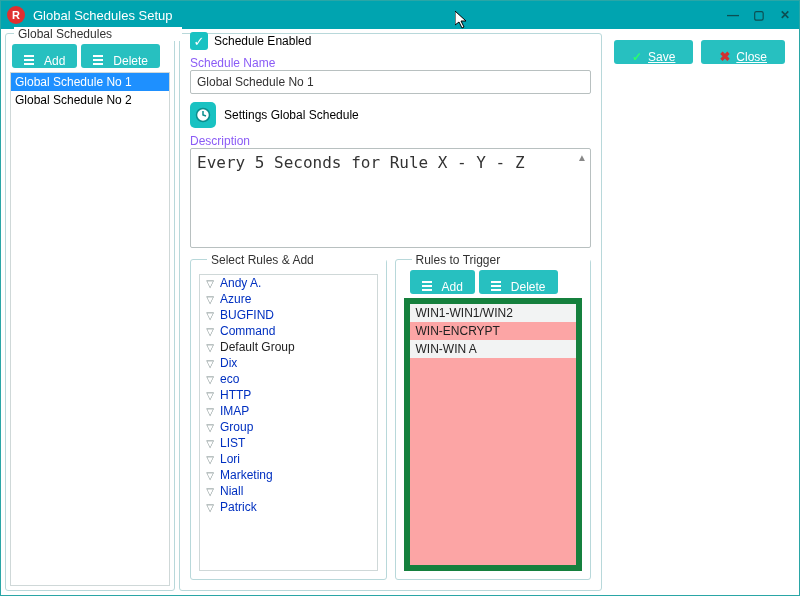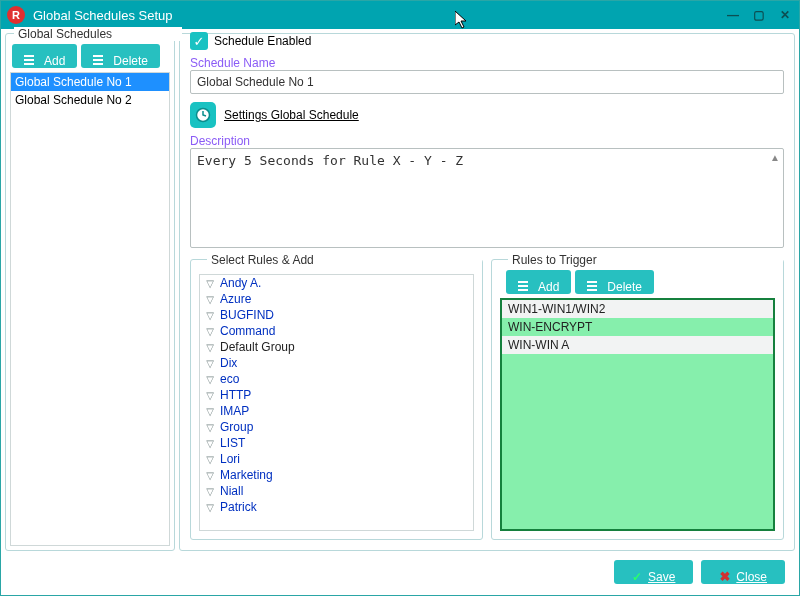--- a/index.html
+++ b/index.html
@@ -3,49 +3,49 @@
 <meta charset="utf-8">
 <style>
   * { box-sizing: border-box; }
   html, body { margin: 0; padding: 0; font-family: "Segoe UI", Tahoma, sans-serif; font-size: 12px; }
   .app { width: 800px; height: 596px; background: #fff; border: 1px solid #2aa6a6; position: relative; display: flex; flex-direction: column; }
   .titlebar { height: 28px; background: #00a4b0; color: #fff; display: flex; align-items: center; padding: 0 6px; }
   .logo { width: 18px; height: 18px; background:#e03030; border-radius:50%; display:flex; align-items:center; justify-content:center; color:#fff; font-weight:bold; font-size:11px; margin-right:8px;}
   .title { font-weight: normal; font-size: 13px; flex:1; }
   .winbtns { display:flex; gap:10px; }
   .winbtn { width:16px; height:16px; color:#0c4f52; display:flex; align-items:center; justify-content:center; cursor:pointer; font-weight:bold; }
-  .client { flex:1; padding:4px; display:flex; flex-direction:column; gap:2px; background:#fff; }
+  .client { flex:1; padding:4px; display:flex; flex-direction:row; gap:2px; background:#fff; }
   .upper { flex:1; display:flex; gap:4px; }
   .panel-left { width:170px; border:1px solid #b8d8da; border-radius:3px; display:flex; flex-direction:column; }
   .panel-left .grouplabel, .panel-right .grouplabel, .sub-group .grouplabel { position:relative; top:-7px; left:8px; background:#fff; padding:0 4px; display:inline-block; color:#333;}
   .panel-left .toolbar, .rtt-toolbar { display:flex; gap:4px; padding:0 6px 4px 6px; margin-top:-4px;}
   .btn { height:24px; border:none; border-radius:3px; display:inline-flex; align-items:flex-end; gap:6px; padding:0 12px; cursor:pointer; color:#fff; font-size:12px; }
   .btn-teal { background:#27c0c0; }
   .iconbox { width:14px; height:14px; display:inline-flex; align-items:center; justify-content:center;}
   .schedule-list { flex:1; margin:0 4px 4px 4px; border:1px solid #cfd8d8; background:#fff; overflow:auto;}
   .schedule-list .row { padding:2px 4px; cursor:default; }
   .schedule-list .row.sel { background:#1e90ff; color:#fff; }
   .panel-right { flex:1; border:1px solid #b8d8da; border-radius:3px; padding:0 10px 10px 10px; display:flex; flex-direction:column; }
   .checkbox-row { display:flex; align-items:center; gap:6px; margin-top:-2px;}
   .tealcheck { width:18px; height:18px; border-radius:3px; background:#19c2c2; display:flex; align-items:center; justify-content:center; color:#fff; font-size:13px; cursor:pointer;}
   .field-label { margin-top:6px; color:#8b5cf6; }
   .text-input { width:100%; height:24px; border:1px solid #b8c0c0; border-radius:2px; padding:2px 6px; font-size:12px; color:#333; }
-  .settings-row { display:flex; align-items:center; gap:8px; margin-top:8px;text-decoration:underline; }
+  .settings-row { display:flex; align-items:center; gap:8px; margin-top:8px; }
   .settings-btn { width:26px; height:26px; border-radius:5px; background:#19c2c2; display:flex; align-items:center; justify-content:center; cursor:pointer; }
-  .desc-box { width:100%; height:100px; border:1px solid #b8c0c0; border-radius:2px; padding:4px 6px; font-size:13px; color:#333; resize:none; position:relative;}
+  .desc-box { width:100%; height:100px; border:1px solid #b8c0c0; border-radius:2px; padding:4px 6px; font-size:16px; color:#333; resize:none; position:relative;}
   .desc-wrap{ position:relative; }
   .desc-scroll-up{ position:absolute; top:2px; right:2px; width:14px; height:14px; color:#888; font-size:10px; display:flex; align-items:center; justify-content:center;}
   .lower-split { display:flex; gap:8px; margin-top:8px; flex:1; min-height:250px;}
   .sub-group { border:1px solid #b8d8da; border-radius:3px; flex:1; display:flex; flex-direction:column; padding:0 8px 8px 8px; min-height:0;}
   .sub-group .grouplabel { top:-7px; }
   .tree-scroll { flex:1; border:1px solid #cfd8d8; background:#fff; overflow-y:scroll; position:relative; min-height:0;}
   .tree-item { display:flex; align-items:center; gap:4px; padding:1px 4px; color:#0030c0; cursor:default;}
   .tree-item .expand { color:#7a8a8a; font-size:10px; width:12px; text-align:center;}
   .tree-item.black { color:#222; }
-  .rtt-list { flex:1; border:2px solid #15803d; background:#86efac; overflow:auto;}
+  .rtt-list { flex:1; border:6px solid #15803d; background:#fca5a5; overflow:auto;}
   .rtt-list .row{ padding:2px 6px; color:#222;}
   .rtt-list .row.alt{ background:#f2f3f3;}
   .footer { height:38px; display:flex; align-items:center; justify-content:flex-end; gap:8px; padding:0 10px; }
   .btn-wide{ padding: 0 18px; }
   .btn .ul{ text-decoration: underline; }
   .icon-red{ color:#d03030; font-weight:bold; font-size:13px;}
   .icon-green{ color:#2aa84a; font-weight:bold;}
   .icon-list{ color:#fff; }
   .cursor { position:absolute; left:454px; top:10px; pointer-events:none; }
   ::-webkit-scrollbar { width:14px; }

